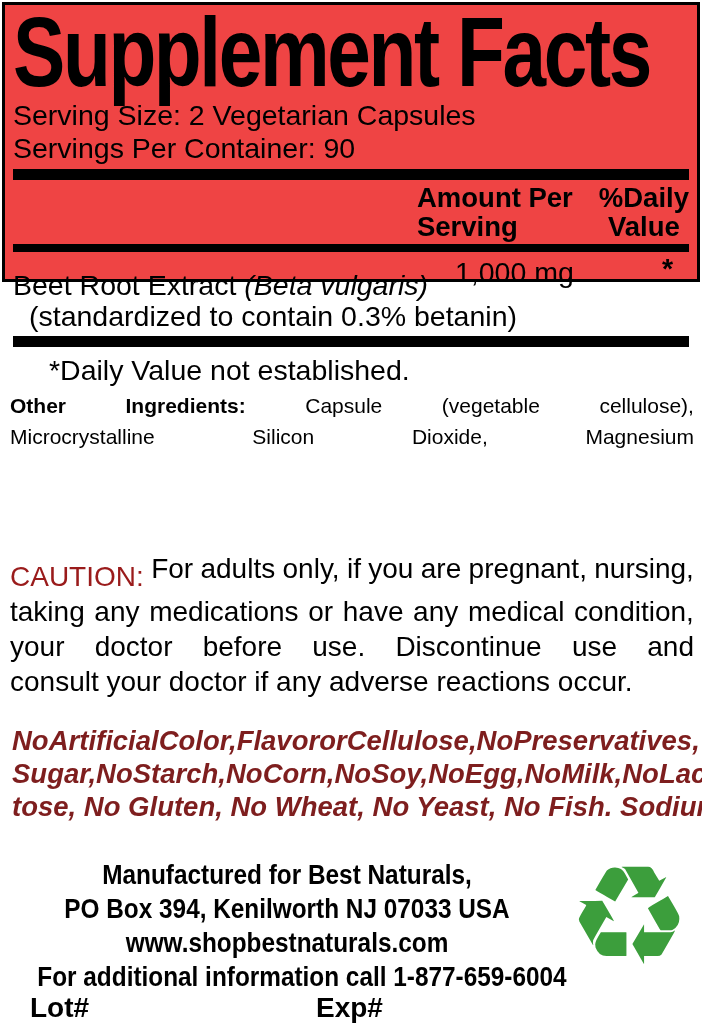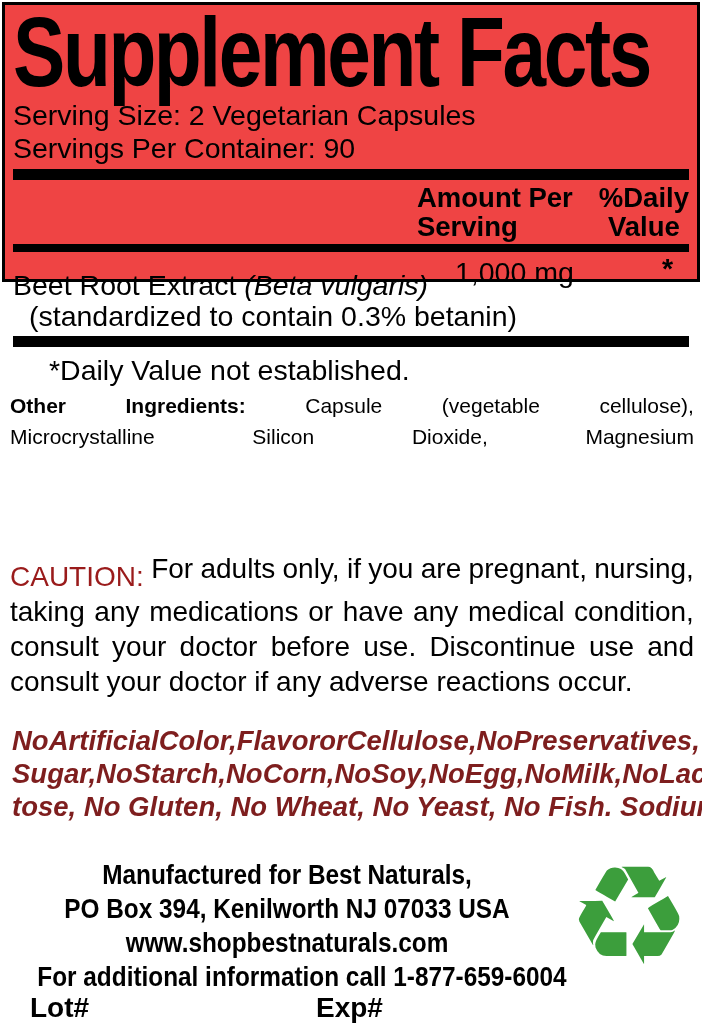--- a/index.html
+++ b/index.html
@@ -122,21 +122,20 @@
         <span>taking</span>
         <span>any</span>
         <span>medications</span>
         <span>or</span>
         <span>have</span>
         <span>any</span>
         <span>medical</span>
         <span>condition,</span>
       </div>
     <div data-justify="">
-        <span>consult</span>
         <span>your</span>
         <span>doctor</span>
         <span>before</span>
         <span>use.</span>
         <span>Discontinue</span>
         <span>use</span>
         <span>and</span>
       </div>
     <div class="noj">consult your doctor if any adverse reactions occur.</div>
   </section>

